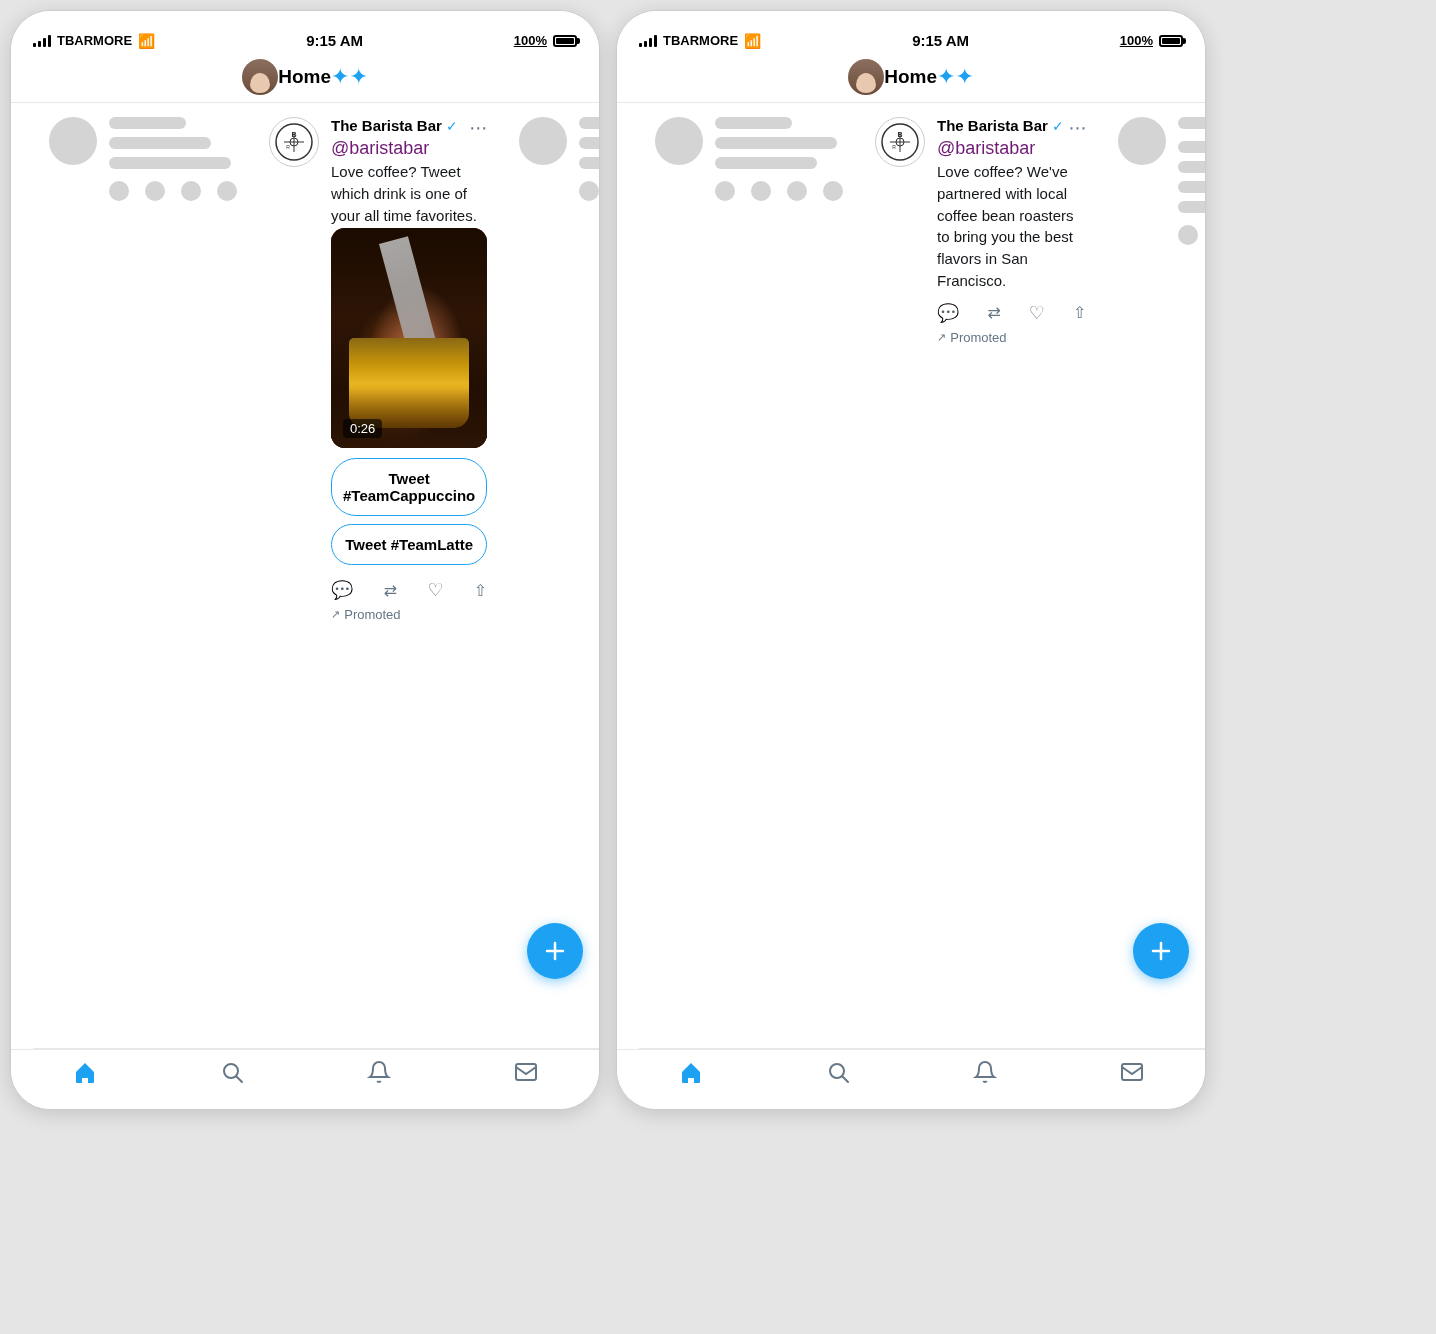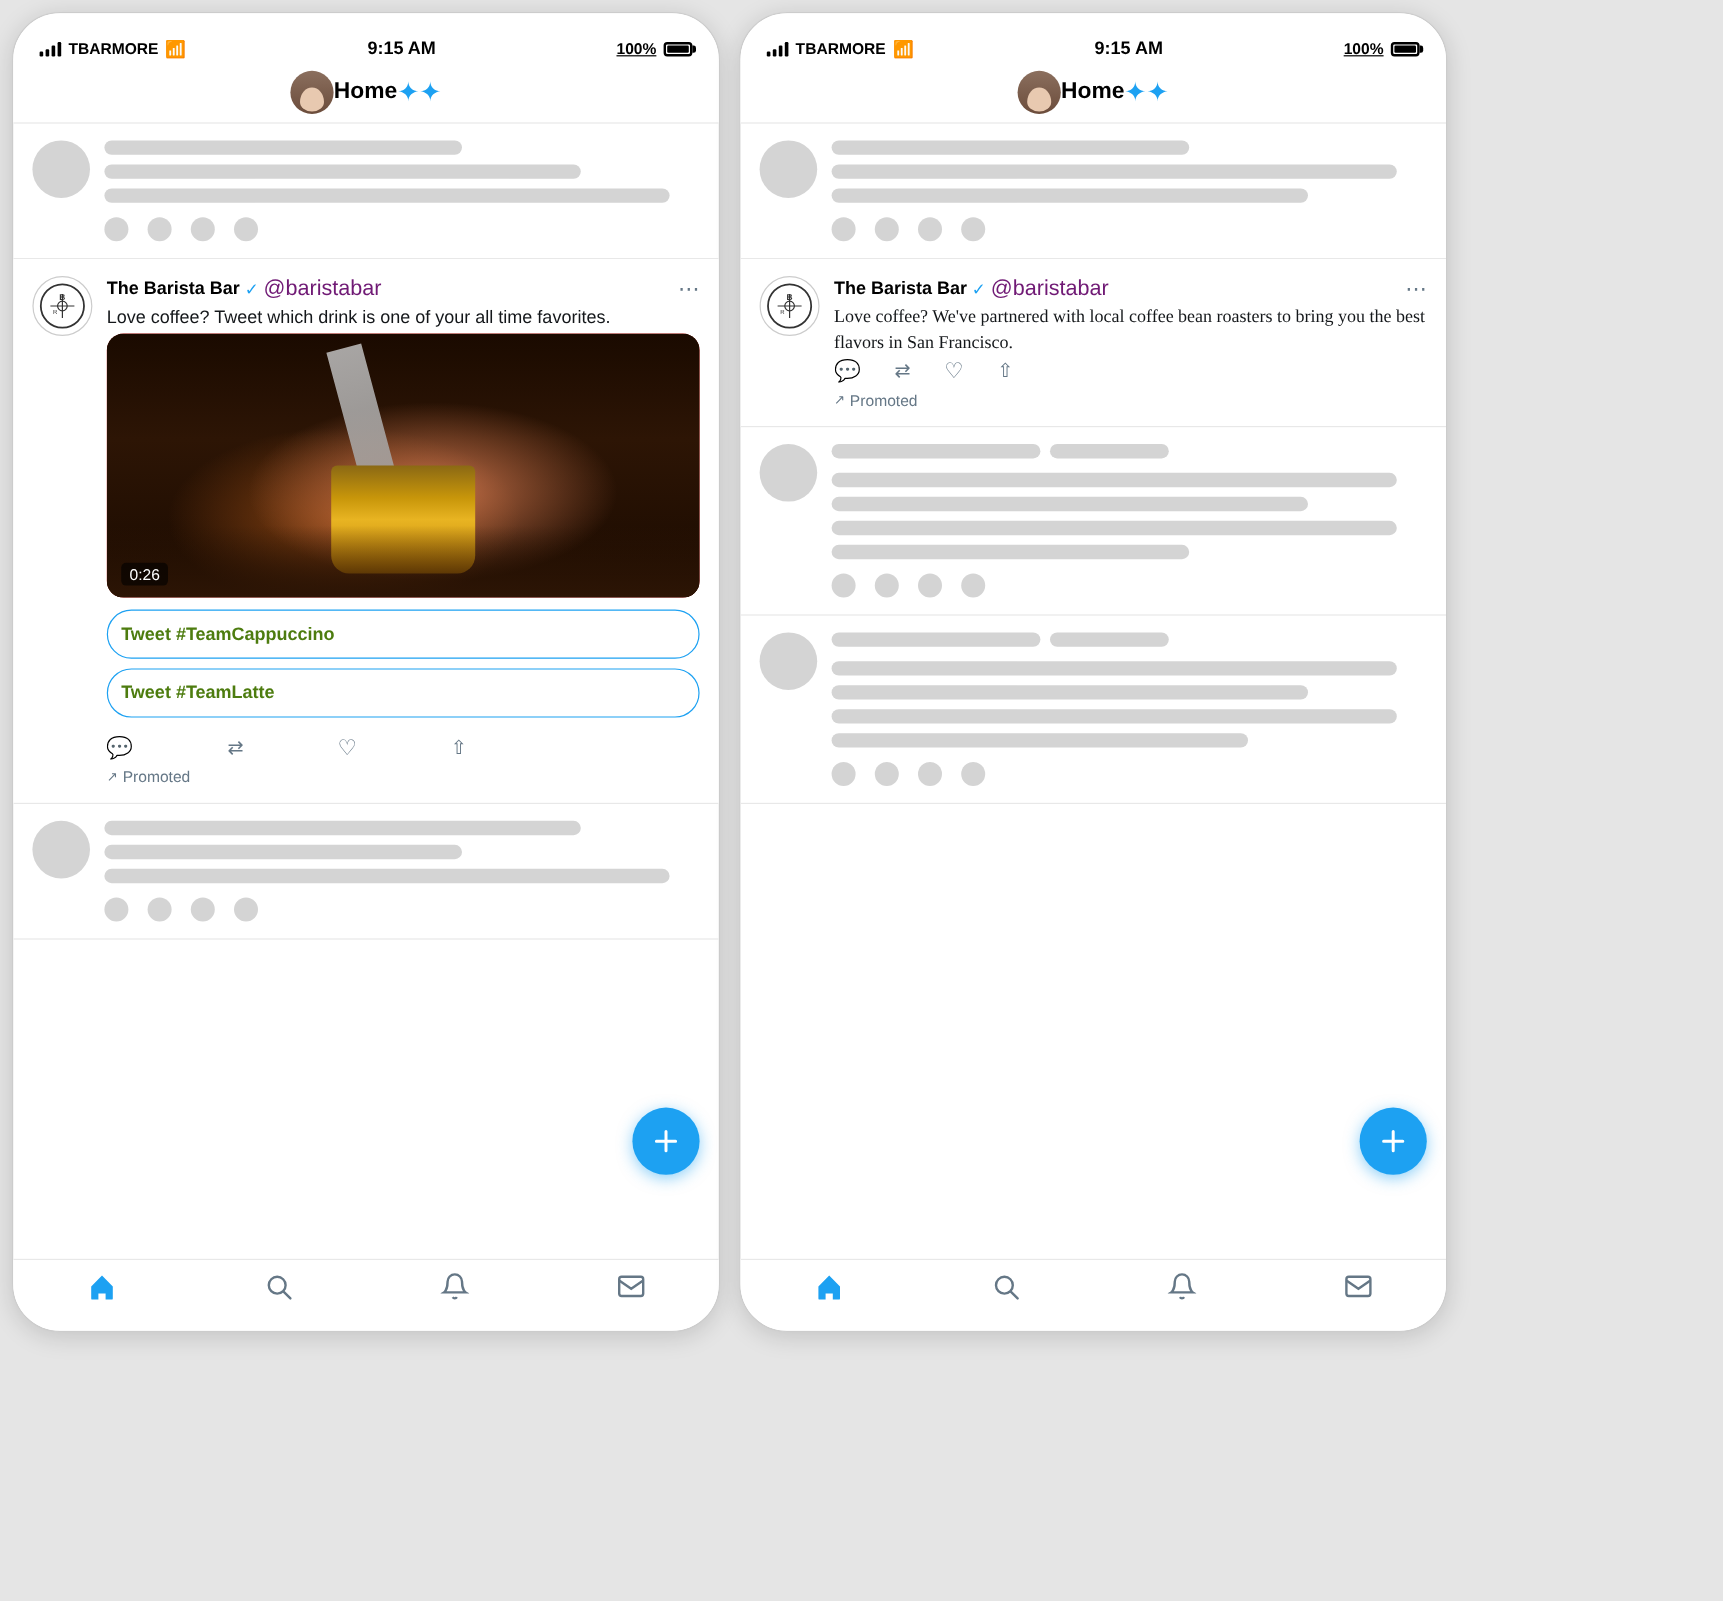--- a/index.html
+++ b/index.html
@@ -312,24 +312,24 @@
       flex-direction: column;
       gap: 8px;
       margin-bottom: 10px;
     }
     .cta-btn {
       width: 100%;
       padding: 11px;
       border: 1.5px solid #1da1f2;
       border-radius: 25px;
       background: #fff;
-      color: #4d7c0f;
+      color: #000000;
       font-size: 15px;
       font-weight: 700;
-      text-align: left;
+      text-align: center;
       cursor: pointer;
     }
     
     .tweet-actions {
       display: flex;
       justify-content: space-between;
       align-items: center;
       padding: 4px 0 0;
       max-width: 300px;
     }
@@ -398,28 +398,29 @@
       color: #657786;
     }
     .nav-icon.active {
       color: #1da1f2;
     }
     .phone-content {
       flex: 1;
       overflow: hidden;
       position: relative;
       display: flex;
-      flex-direction: column;
+      flex-direction: row;
+      padding-left: 22px;
     }
     
     .tweet-text-long {
       font-size: 15px;
       color: #14171a;
       line-height: 1.45;
-      font-family: Liberation Serif, serif;
+      margin-bottom: 10px;
     }
     .tweet-actions-row {
       display: flex;
       gap: 28px;
       align-items: center;
       margin-bottom: 4px;
     }
   </style>
 </head>
 <body>

